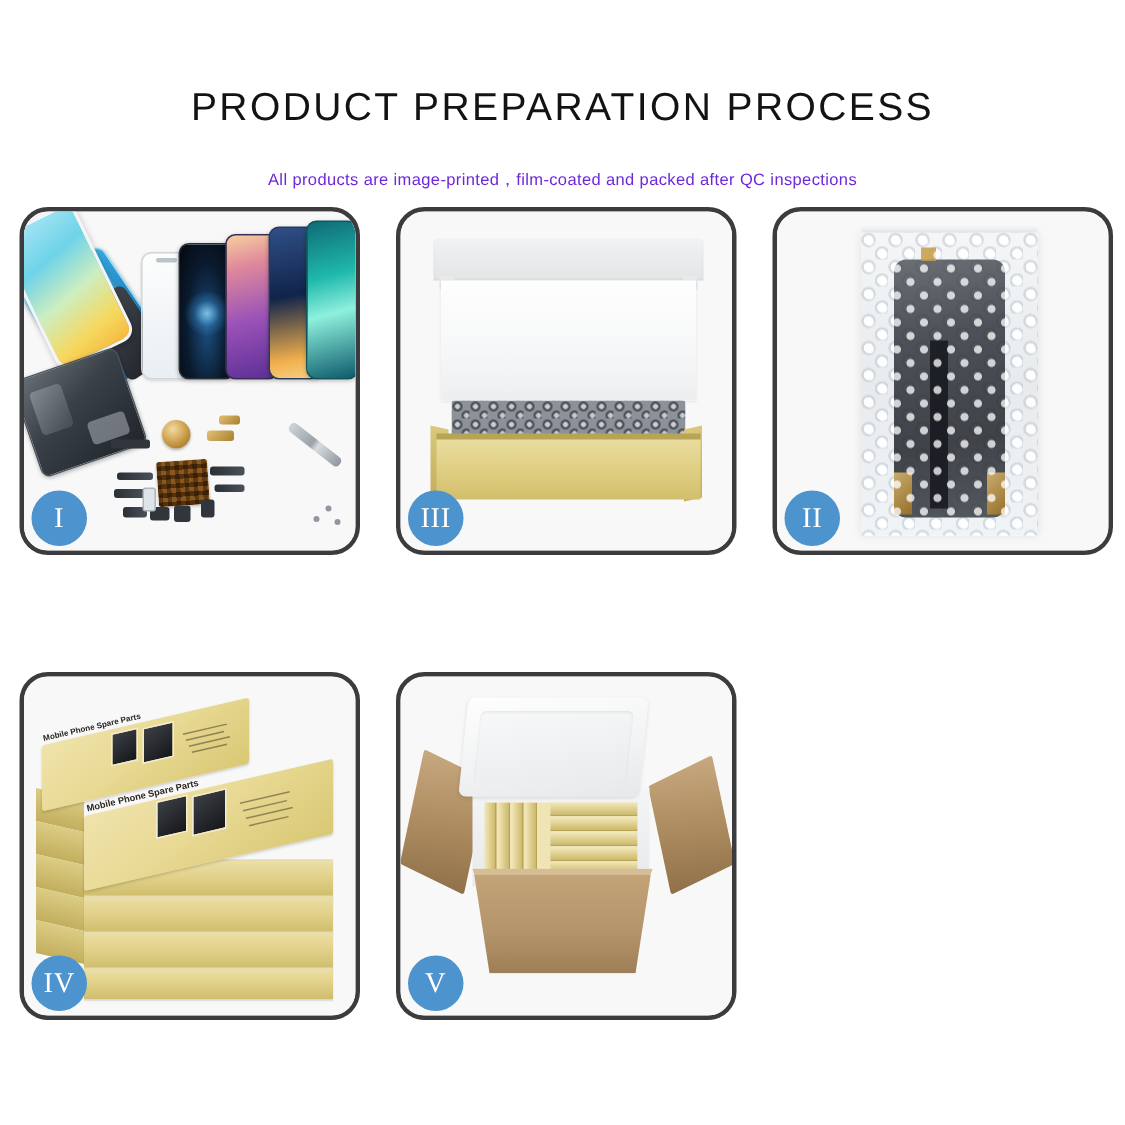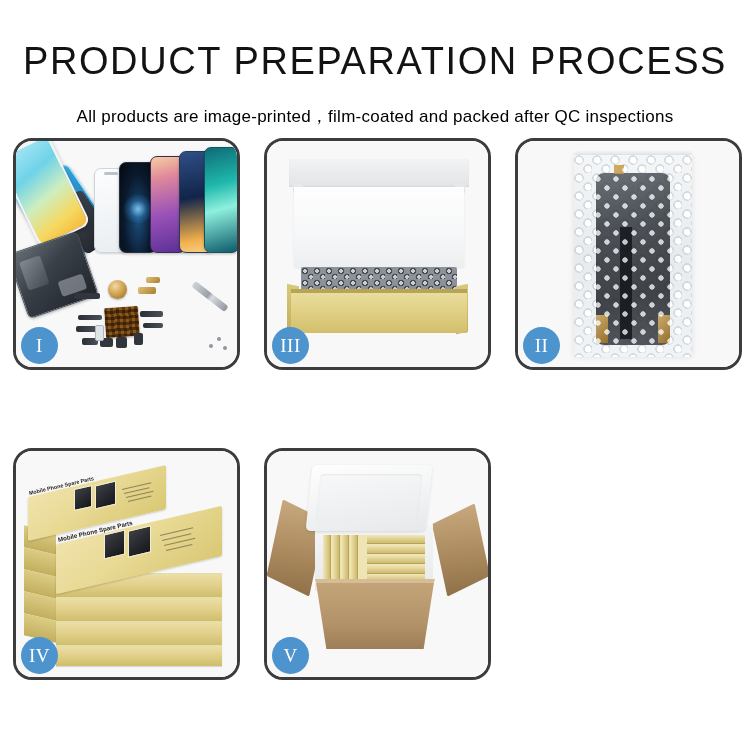--- a/index.html
+++ b/index.html
@@ -18,36 +18,36 @@
 
   
   .header {
     position: absolute;
     left: 0;
     top: 0;
     width: 750px;
     text-align: center;
   }
   .page-title {
-    margin: 0;
+    margin: 16px;
     padding-top: 42px;
-    font-size: 38px;
+    font-size: 26px;
     font-weight: 500;
     letter-spacing: 1.6px;
     color: #131313;
     line-height: 1.05;
     white-space: nowrap;
   }
   .page-subtitle {
     margin: 12px;
     padding-top: 11px;
-    font-size: 17px;
+    font-size: 11px;
     font-weight: 400;
     letter-spacing: 0.25px;
-    color: #000000;
+    color: #6d28d9;
     white-space: nowrap;
   }
 
   
   .panel-grid {
     position: absolute;
     left: 13px;
     top: 138px;
     width: 729px;
     display: grid;

